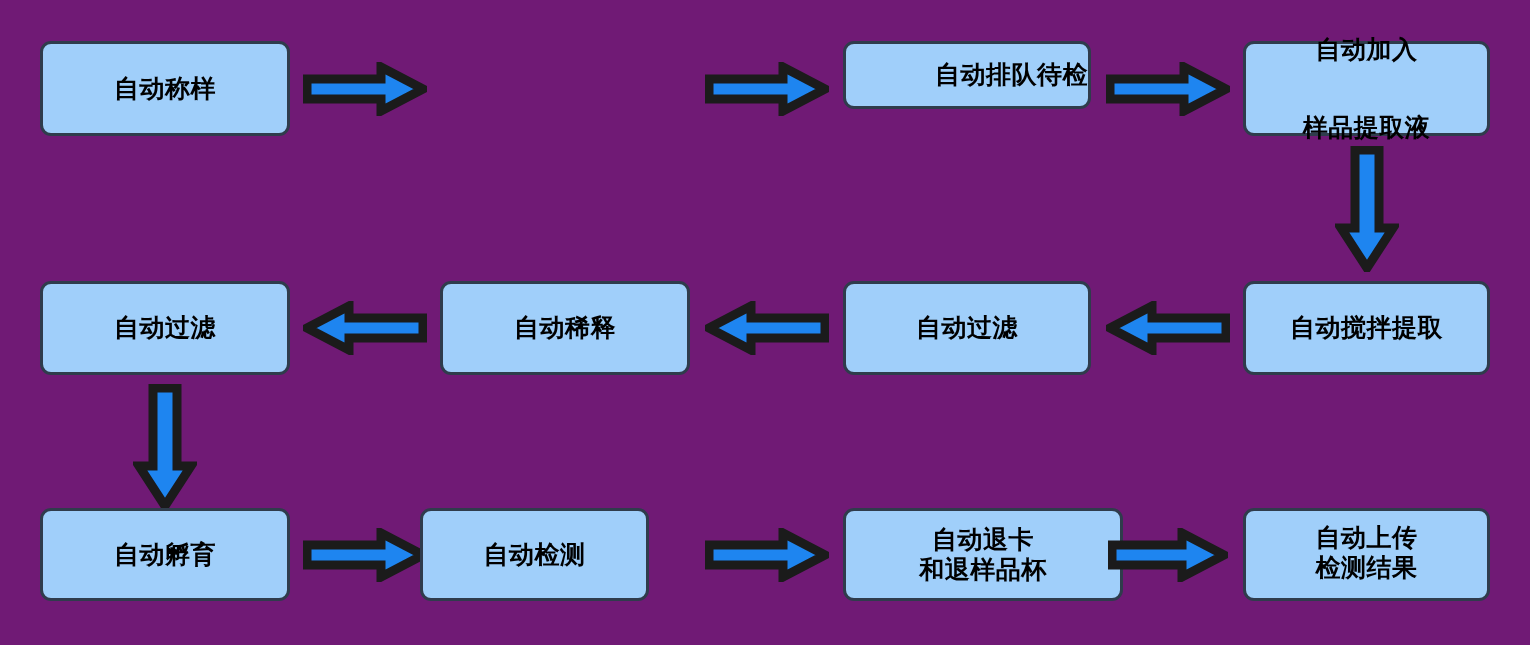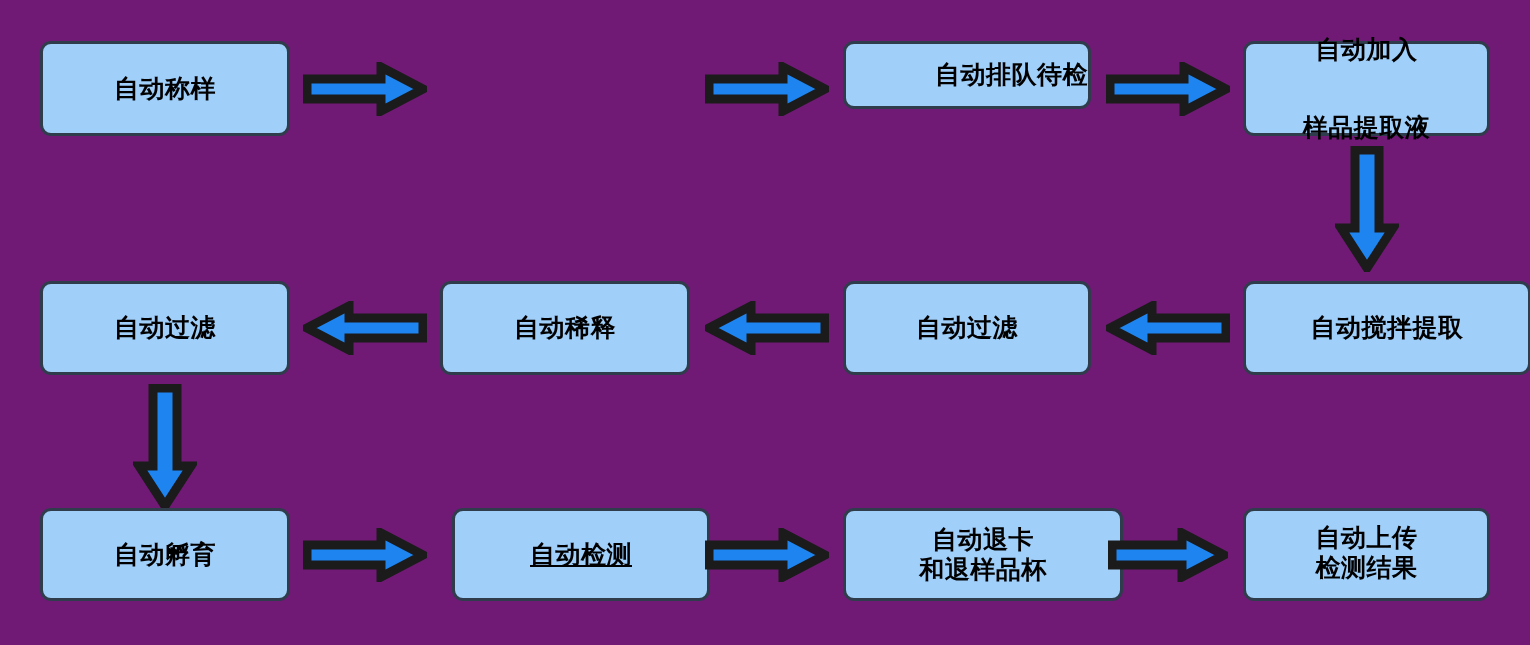--- a/index.html
+++ b/index.html
@@ -122,41 +122,41 @@
   <div class="node" style="left:843px; top:281px; width:248px; height:94px;">
     <span class="line">自动过滤</span>
   </div>
 
   <div class="arrow" style="left:1106px; top:301px; width:124px; height:54px;">
     <svg viewBox="0 0 124 54" preserveAspectRatio="none">
       <polygon class="arrow-body" points="120,17 46,17 46,5 4,27 46,49 46,37 120,37"></polygon>
     </svg>
   </div>
 
-  <div class="node" style="left:1243px; top:281px; width:288px; height:94px;align-items:center;">
+  <div class="node" style="left:1243px; top:281px; width:247px; height:94px;align-items:center;">
     <span class="line">自动搅拌提取</span>
   </div>
 
   <div class="arrow" style="left:133px; top:384px; width:64px; height:126px;">
     <svg viewBox="0 0 64 126" preserveAspectRatio="none">
       <polygon class="arrow-body" points="20,4 44,4 44,82 58,82 32,122 6,82 20,82"></polygon>
     </svg>
   </div>
 
   <div class="node" style="left:40px; top:508px; width:250px; height:93px;">
     <span class="line">自动孵育</span>
   </div>
 
   <div class="arrow" style="left:303px; top:528px; width:124px; height:54px;">
     <svg viewBox="0 0 124 54" preserveAspectRatio="none">
       <polygon class="arrow-body" points="4,17 78,17 78,5 120,27 78,49 78,37 4,37"></polygon>
     </svg>
   </div>
 
-  <div class="node" style="left:452px; top:508px; width:258px; height:93px;text-decoration:underline;">
+  <div class="node" style="left:420px; top:508px; width:229px; height:93px;">
     <span class="line">自动检测</span>
   </div>
 
   <div class="arrow" style="left:705px; top:528px; width:124px; height:54px;">
     <svg viewBox="0 0 124 54" preserveAspectRatio="none">
       <polygon class="arrow-body" points="4,17 78,17 78,5 120,27 78,49 78,37 4,37"></polygon>
     </svg>
   </div>
 
   <div class="node" style="left:843px; top:508px; width:280px; height:93px;">

